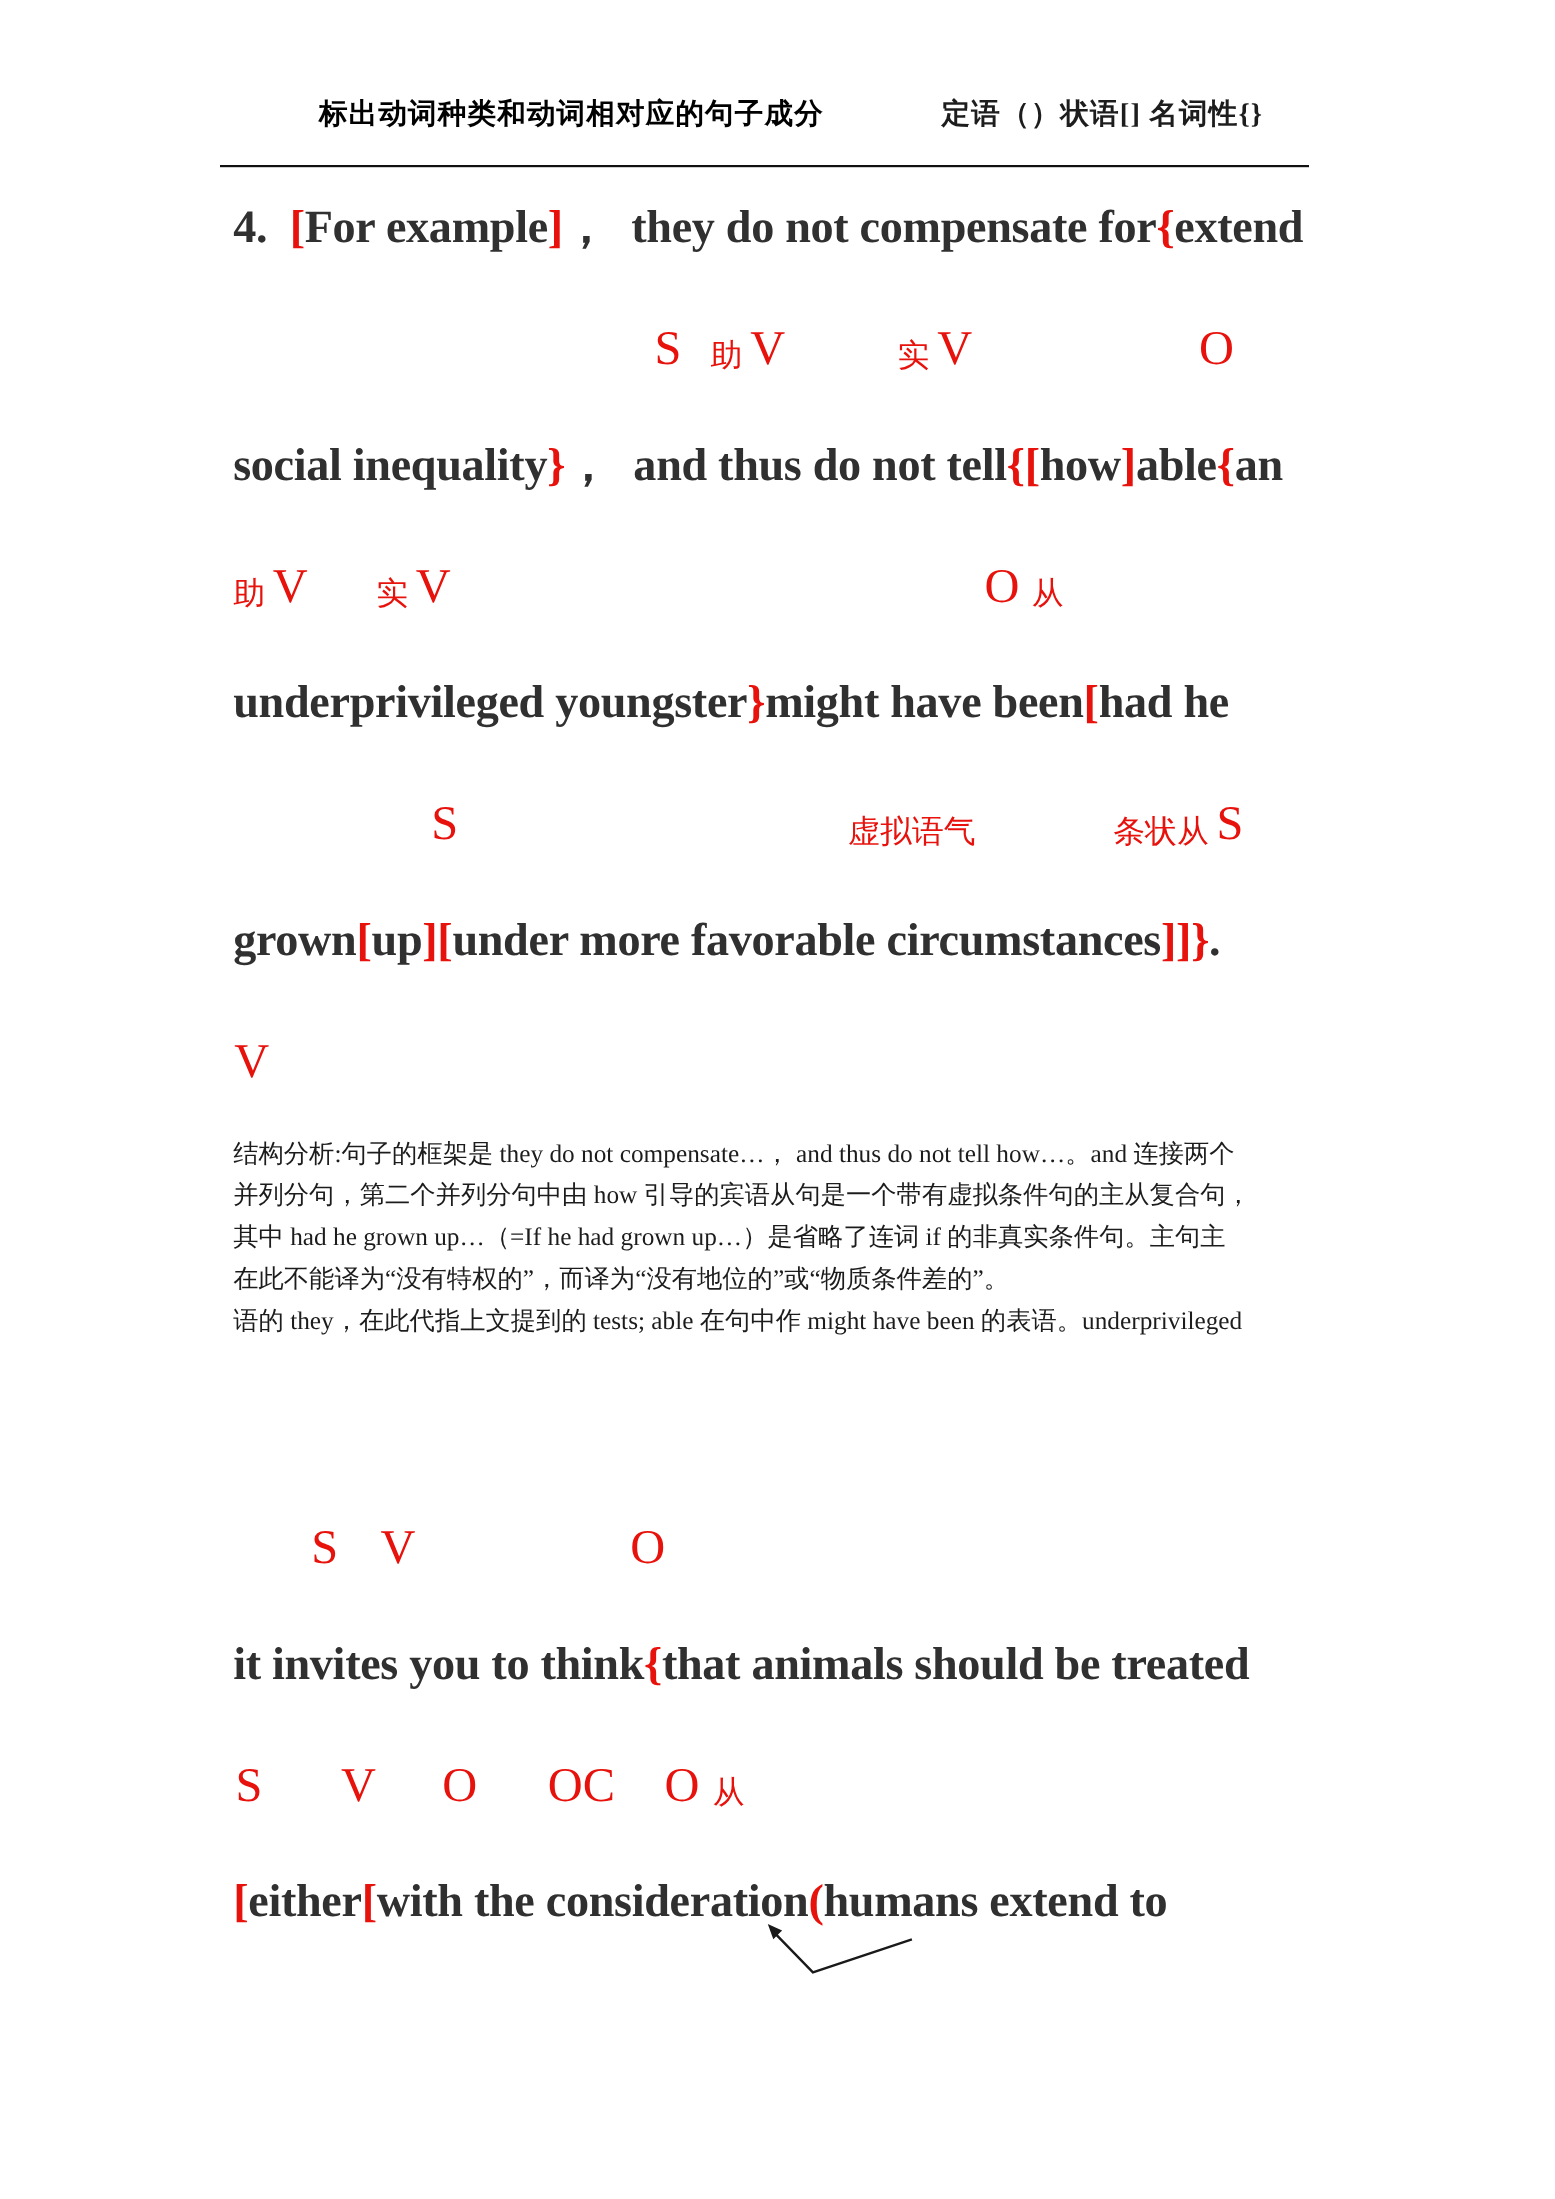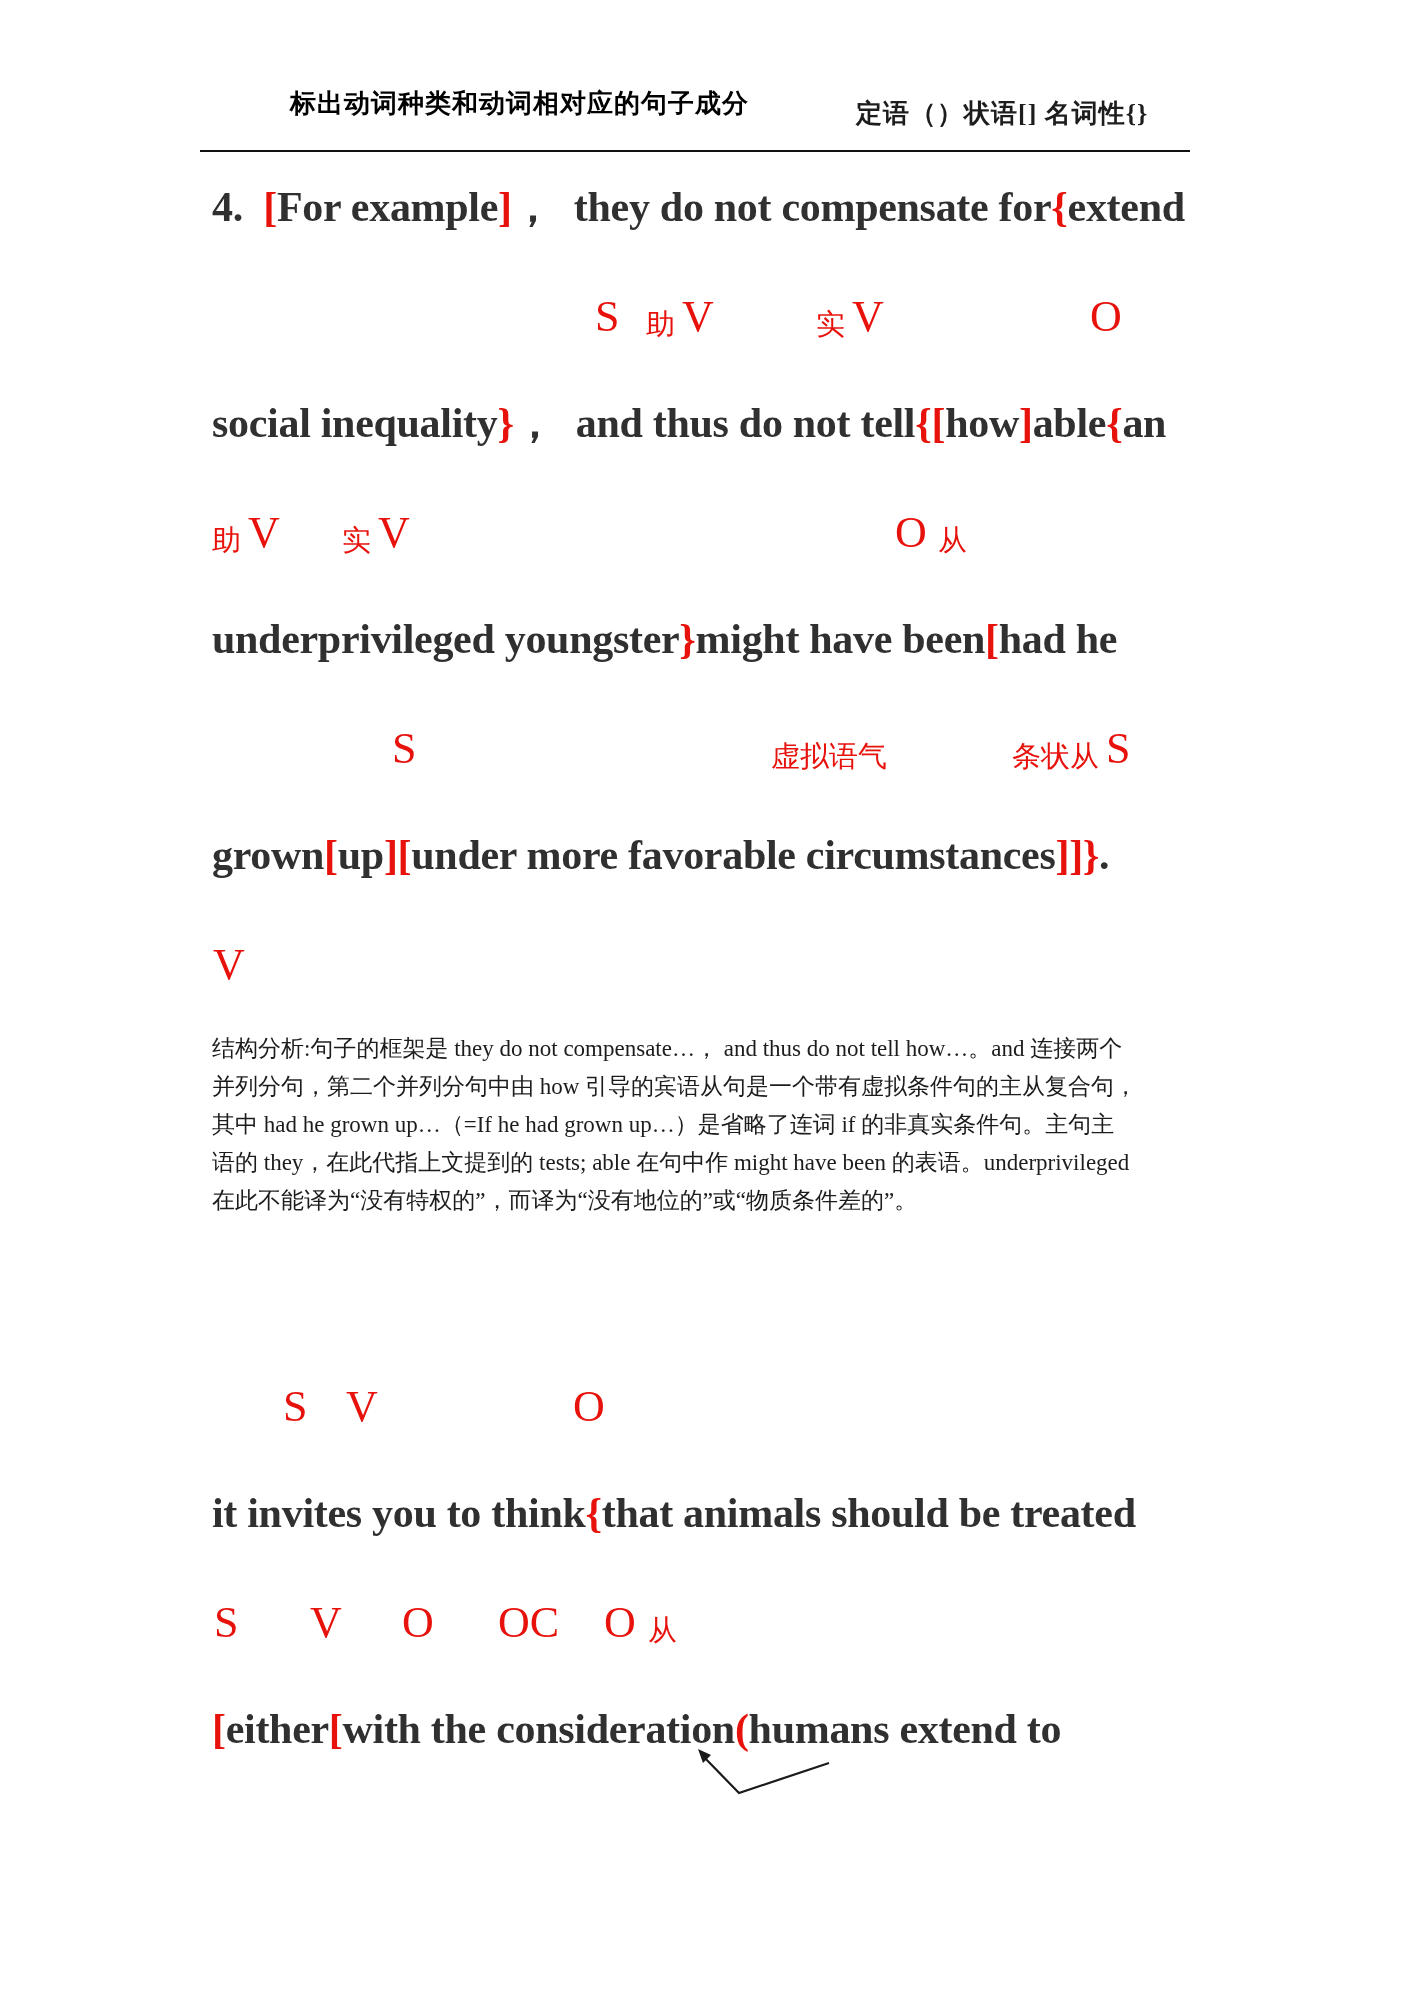--- a/index.html
+++ b/index.html
@@ -10,21 +10,21 @@
     font-family:"Liberation Serif","DejaVu Serif",serif;
     overflow:hidden;
   }
   
   .h-left{
     position:absolute;left:290px;top:86px;
     font-size:26px;font-weight:bold;color:#000000;
     letter-spacing:1px;white-space:pre;
   }
   .h-right{
-    position:absolute;left:856px;top:96px;
+    position:absolute;left:856px;top:86px;
     font-size:26px;font-weight:bold;color:#1d1d1d;
     letter-spacing:1px;white-space:pre;
   }
   .h-rule{
     position:absolute;left:200px;top:150px;
     width:990px;height:2px;background:#111111;
   }
   
   .line{
     position:absolute;left:212px;right:40px;
@@ -91,22 +91,22 @@
     </div>
   <div class="line" style="top:832px"><span class="k-b">grown</span><span class="k-r">[</span><span class="k-b">up</span><span class="k-r">][</span><span class="k-b">under more favorable circumstances</span><span class="k-r">]]}</span><span class="k-b">.</span></div>
   <div class="markers" style="top:941px">
       <span class="k-L tok" style="left: 213px;">V</span>
     </div>
 
   <div class="analysis">
     <div>结构分析:句子的框架是 they do not compensate…， and thus do not tell how…。and 连接两个</div>
     <div>并列分句，第二个并列分句中由 how 引导的宾语从句是一个带有虚拟条件句的主从复合句，</div>
     <div>其中 had he grown up…（=If he had grown up…）是省略了连词 if 的非真实条件句。主句主</div>
+    <div>在此不能译为“没有特权的”，而译为“没有地位的”或“物质条件差的”。</div>
     <div>语的 they，在此代指上文提到的 tests; able 在句中作 might have been 的表语。underprivileged</div>
-    <div>在此不能译为“没有特权的”，而译为“没有地位的”或“物质条件差的”。</div>
   </div>
 
   <div class="markers" style="top:1383px">
       <span class="k-L tok" style="left: 283px;">S</span>
       <span class="k-L tok" style="left: 346px;">V</span>
       <span class="k-L tok" style="left: 573px;">O</span>
     </div>
   <div class="line" style="top:1490px"><span class="k-b">it invites you to think</span><span class="k-r">{</span><span class="k-b">that animals should be treated</span></div>
   <div class="markers" style="top:1599px">
       <span class="k-L tok" style="left: 214px;">S</span>

